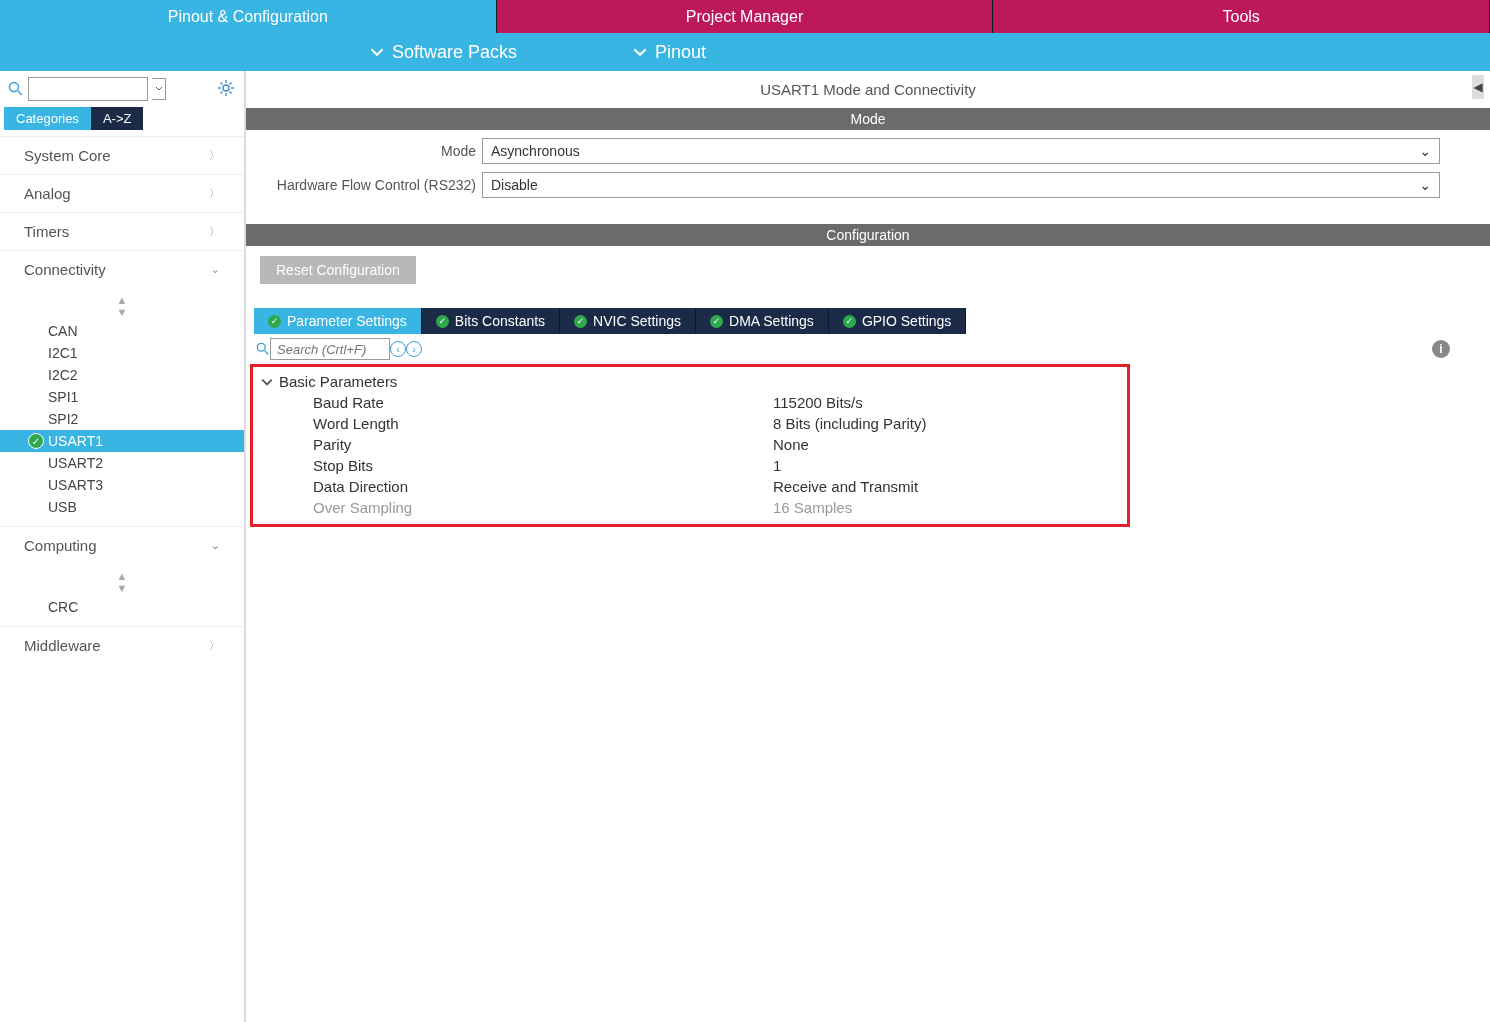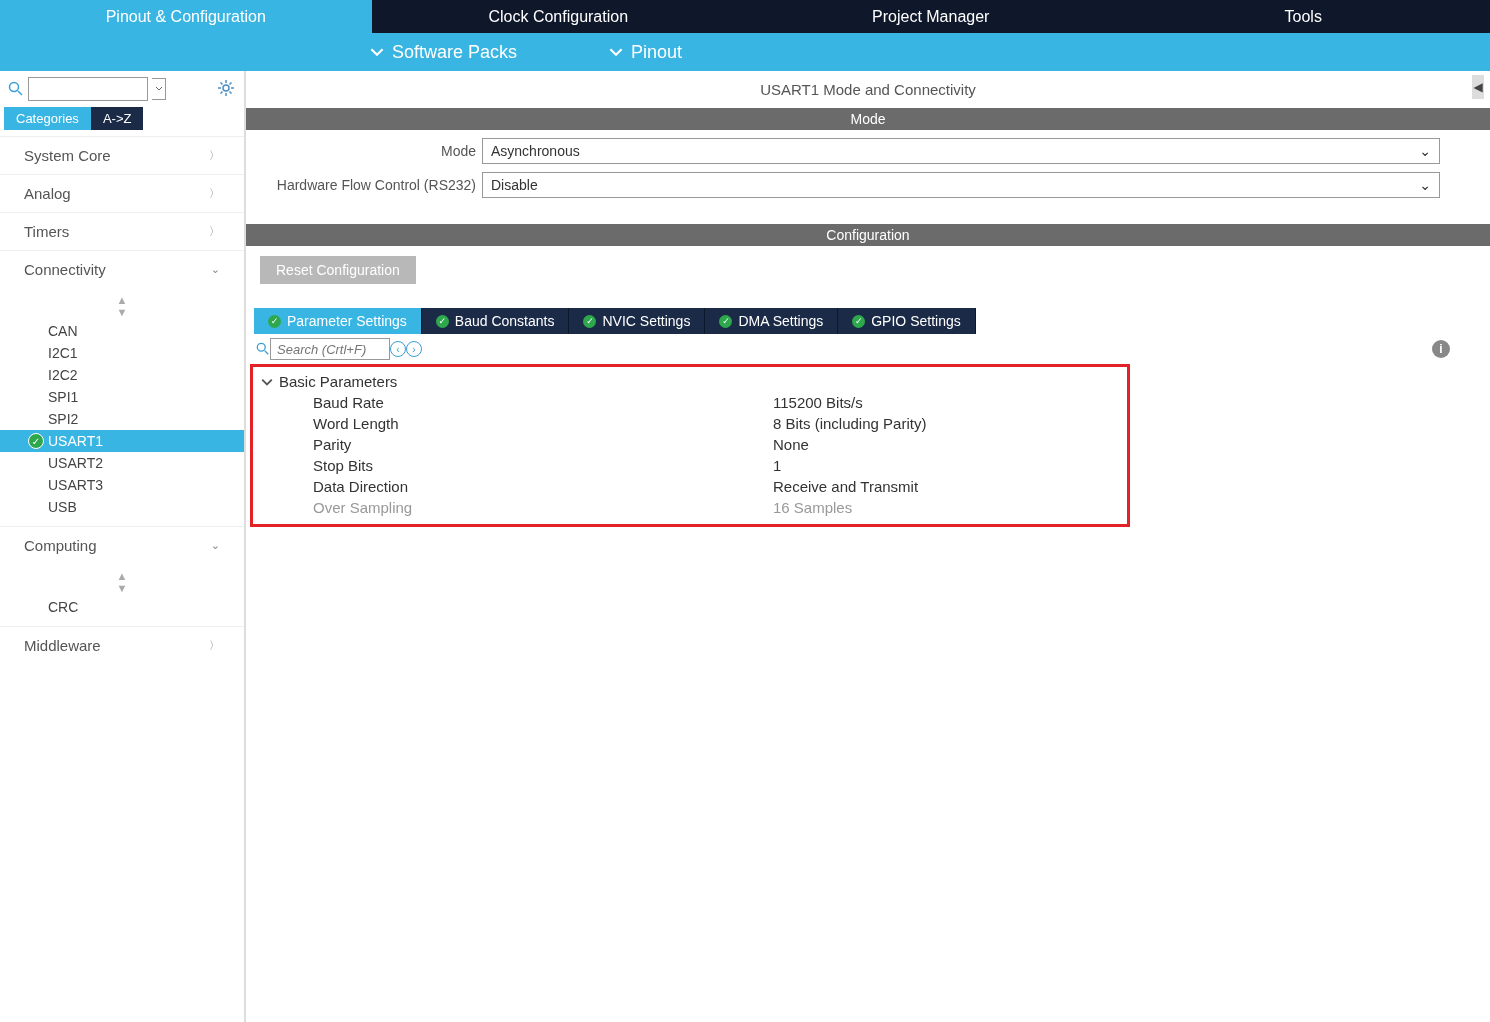--- a/index.html
+++ b/index.html
@@ -1,24 +1,24 @@
 <!DOCTYPE html>
 <html><head>
 <meta charset="utf-8">
 <style>
 * { box-sizing: border-box; margin: 0; padding: 0; font-family: Arial, Helvetica, sans-serif; }
 body { background: #fff; font-size: 14px; color: #333; width: 1490px; }
 
 
-.top-tabs { display: flex; background: #0f172a; height: 33px; }
+.top-tabs { display: flex; background: #be185d; height: 33px; }
 .top-tab { flex: 1; display: flex; align-items: center; justify-content: center; color: #fff; font-size: 16px; cursor: pointer; border-right: 1px solid #0d1829; }
 .top-tab.active { background: #39b5e3; color: #fff; }
 
 
-.sub-bar { background: #39b5e3; height: 38px; display: flex; align-items: center; gap: 92px; padding-left: 370px; }
+.sub-bar { background: #39b5e3; height: 38px; display: flex; align-items: center; gap: 116px; padding-left: 370px; }
 .sub-item { display: flex; align-items: center; gap: 8px; color: #fff; font-size: 18px; cursor: pointer; }
 .sub-item svg { width: 14px; height: 14px; }
 
 
 .main { display: flex; height: 960px; }
 
 
 .sidebar { width: 246px; background: #fff; border-right: 2px solid #ddd; position: relative; }
 .sidebar-search { display: flex; align-items: center; padding: 4px 8px; gap: 4px; height: 36px; }
 .sidebar-search-input { border: 1px solid #999; height: 24px; width: 120px; padding: 0 4px; }
@@ -70,21 +70,20 @@
 .param-row.disabled { color: #999; }
 .param-name { flex: 0 0 460px; }
 .param-value { flex: 1; }
 .collapse-handle { position: absolute; right: 6px; top: 4px; color: #444; cursor: pointer; background: #ddd; width: 12px; height: 24px; display: flex; align-items: center; justify-content: center; font-size: 12px; }
 </style>
 </head>
 <body>
 
 <div class="top-tabs">
   <div class="top-tab active">Pinout &amp; Configuration</div>
-  <div class="top-tab">Clock Configuration</div>
   <div class="top-tab">Project Manager</div>
   <div class="top-tab">Tools</div>
 </div>
 
 <div class="sub-bar">
   <div class="sub-item">
     <svg viewBox="0 0 10 10">
         <path d="M1 3 L5 7 L9 3" stroke="#fff" stroke-width="1.5" fill="none"></path>
       </svg>
     <span>Software Packs</span>
@@ -205,21 +204,21 @@
     <div class="config-bar">Configuration</div>
     <button class="reset-btn">Reset Configuration</button>
 
     <div class="config-tabs">
       <div class="config-tab active">
           <span class="ok">✓</span>
           <span>Parameter Settings</span>
         </div>
       <div class="config-tab">
           <span class="ok">✓</span>
-          <span>Baud Constants</span>
+          <span>Bits Constants</span>
         </div>
       <div class="config-tab">
           <span class="ok">✓</span>
           <span>NVIC Settings</span>
         </div>
       <div class="config-tab">
           <span class="ok">✓</span>
           <span>DMA Settings</span>
         </div>
       <div class="config-tab">

